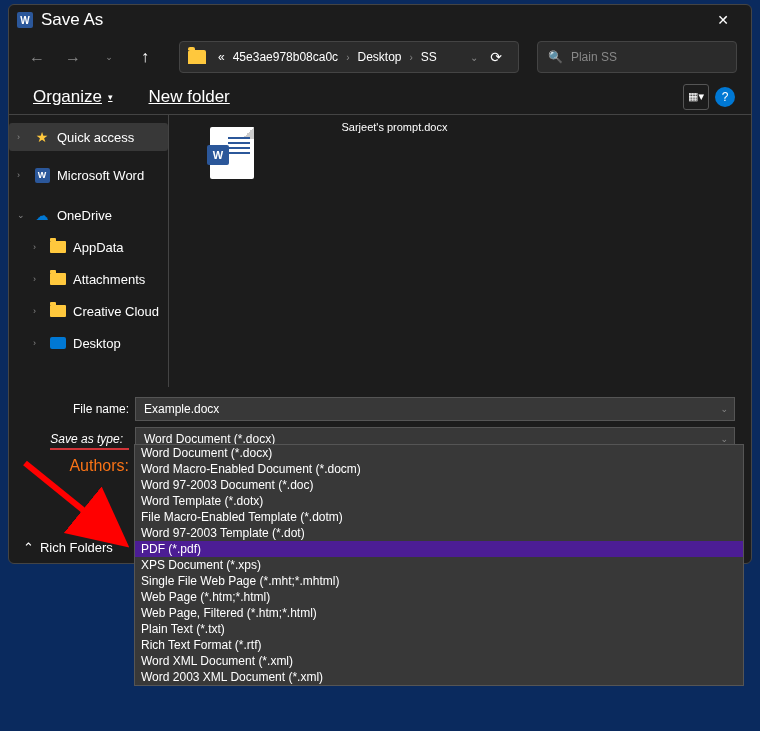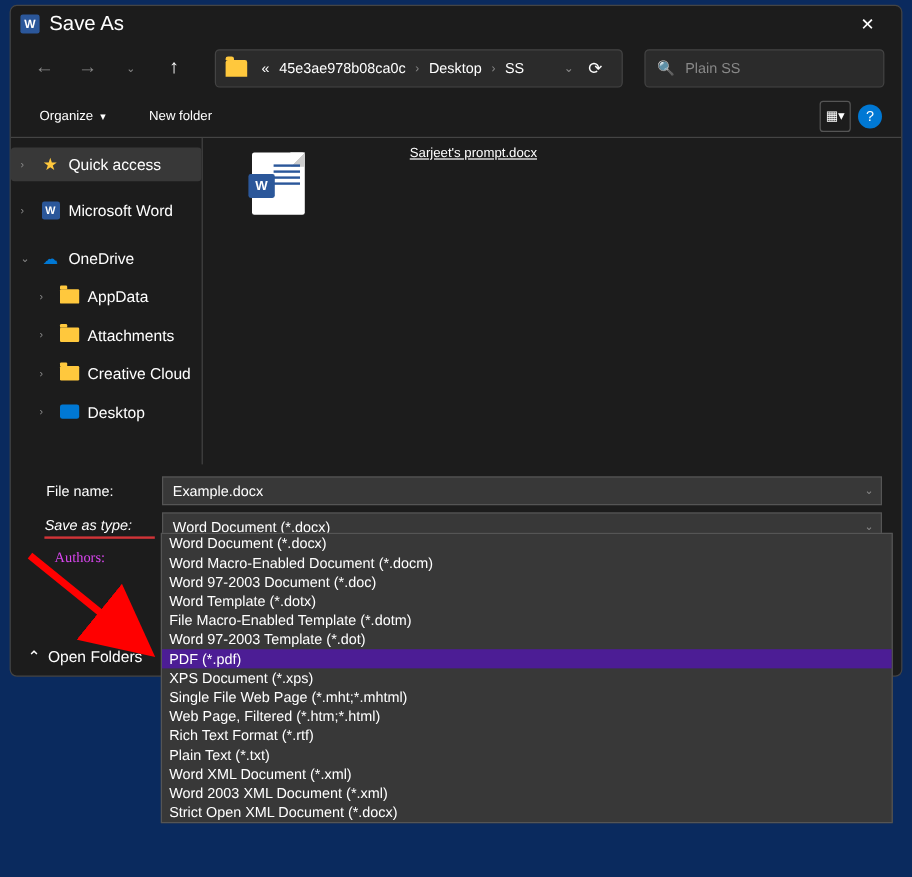--- a/index.html
+++ b/index.html
@@ -22,21 +22,21 @@
     .crumb { color: #fff; font-size: 12px; padding: 0 4px; }
     .chevron { color: #888; font-size: 10px; padding: 0 4px; }
     .addr-drop { margin-left: auto; color: #888; font-size: 10px; padding: 0 4px; }
     .refresh-btn { color: #fff; font-size: 14px; padding: 0 8px; }
     
     .search-box { width: 200px; height: 32px; background: #2b2b2b; border: 1px solid #444; border-radius: 4px; display: flex; align-items: center; padding: 0 10px; margin-left: 10px; }
     .search-ico { color: #888; font-size: 12px; margin-right: 8px; }
     .search-ph { color: #888; font-size: 12px; }
     
     .toolbar { height: 36px; display: flex; align-items: center; padding: 0 16px; border-bottom: 1px solid #444; }
-    .tb-btn { color: #fff; font-size: 11px; padding: 4px 8px; display: flex; align-items: center; gap: 4px; }
+    .tb-btn { color: #fff; font-size: 17px; padding: 4px 8px; display: flex; align-items: center; gap: 4px; text-decoration: underline; }
     .tb-drop::after { content: '▾'; font-size: 9px; margin-left: 2px; }
     .tb-spacer { flex: 1; }
     .view-btn { width: 26px; height: 26px; border: 1px solid #555; border-radius: 3px; display: flex; align-items: center; justify-content: center; color: #fff; font-size: 11px; margin-right: 6px; }
     .help-btn { width: 20px; height: 20px; background: #0078d4; border-radius: 50%; color: #fff; display: flex; align-items: center; justify-content: center; font-size: 12px; }
     
     .body-area { display: flex; height: 272px; }
     .sidebar { width: 160px; border-right: 1px solid #444; padding: 8px 0; overflow: hidden; }
     .tree-item { display: flex; align-items: center; height: 32px; padding: 0 8px; color: #fff; font-size: 13px; gap: 6px; }
     .tree-item .exp { width: 10px; color: #888; font-size: 9px; }
     .tree-item .ico { width: 18px; height: 16px; display: flex; align-items: center; justify-content: center; }
@@ -48,30 +48,30 @@
     .desktop-ico { width: 16px; height: 12px; background: #0078d4; border-radius: 2px; }
     .qa-pill { background: #383838; border-radius: 3px; height: 28px; }
     
     .content { flex: 1; padding: 12px 18px; }
     .file-item { display: inline-flex; flex-direction: column; align-items: center; width: 90px; }
     .file-icon { width: 44px; height: 52px; background: #fff; border-radius: 2px; position: relative; display: flex; align-items: center; justify-content: center; }
     .file-icon::before { content: ''; position: absolute; top: 0; right: 0; width: 12px; height: 12px; background: linear-gradient(135deg, #fff 50%, #ccc 50%); }
     .file-badge { position: absolute; left: -3px; top: 18px; width: 22px; height: 20px; background: #2b579a; color: #fff; display: flex; align-items: center; justify-content: center; font-size: 11px; font-weight: bold; border-radius: 2px; }
     .file-lines { position: absolute; right: 4px; top: 10px; width: 22px; }
     .file-lines div { height: 2px; background: #2b579a; margin-bottom: 3px; }
-    .file-label { color: #fff; font-size: 11px; margin-top: 6px; text-align: center; text-decoration: underline; }
+    .file-label { color: #fff; font-size: 11px; margin-top: 6px; text-align: center; }
     
     .fields { padding: 10px 16px 10px 8px; }
     .field-row { display: flex; align-items: center; margin-bottom: 6px; }
-    .field-label { width: 118px; text-align: center; color: #fff; font-size: 12px; padding-right: 19px; }
+    .field-label { width: 118px; text-align: right; color: #fff; font-size: 12px; padding-right: 6px; }
     .field-label.underline { border-bottom: 2px solid #d13438; padding-bottom: 2px; display: inline-block; }
     .label-wrap { width: 118px; text-align: right; padding-right: 6px; font-style: italic; }
     .field-input { flex: 1; height: 24px; background: #383838; border: 1px solid #555; color: #fff; font-size: 12px; padding: 0 8px; display: flex; align-items: center; position: relative; }
     .field-input .dd { position: absolute; right: 6px; color: #888; font-size: 9px; }
-    .authors-label { color: #d946ef; font-size: 12px; font-family: Liberation Serif, serif; }
+    .authors-label { color: #f97316; font-size: 16px; }
     
     .dropdown { position: absolute; left: 134px; top: 444px; width: 610px; background: #383838; border: 1px solid #555; z-index: 10; }
     .dd-option { height: 16px; color: #fff; font-size: 12px; padding: 0 6px; display: flex; align-items: center; }
     .dd-option.selected { background: #4c1d95; }
     
     .hide-folders { position: absolute; left: 14px; bottom: 8px; display: flex; align-items: center; color: #fff; font-size: 13px; gap: 6px; }
     
     .arrow-annotation { position: absolute; left: 20px; top: 458px; width: 110px; height: 90px; pointer-events: none; z-index: 20; }
   </style>
 </head>
@@ -195,40 +195,40 @@
         <span class="dd">⌄</span>
       </div>
     </div>
     <div class="field-row">
       <div class="field-label authors-label">Authors:</div>
     </div>
   </div>
 
   <div class="hide-folders">
     <span>⌃</span>
-    <span>Open Folders</span>
+    <span>Rich Folders</span>
   </div>
 </div>
 
 <div class="dropdown" id="savetype-dropdown">
     <div class="dd-option">Word Document (*.docx)</div>
     <div class="dd-option">Word Macro-Enabled Document (*.docm)</div>
     <div class="dd-option">Word 97-2003 Document (*.doc)</div>
     <div class="dd-option">Word Template (*.dotx)</div>
     <div class="dd-option">File Macro-Enabled Template (*.dotm)</div>
     <div class="dd-option">Word 97-2003 Template (*.dot)</div>
     <div class="dd-option selected">PDF (*.pdf)</div>
     <div class="dd-option">XPS Document (*.xps)</div>
     <div class="dd-option">Single File Web Page (*.mht;*.mhtml)</div>
+    <div class="dd-option">Web Page (*.htm;*.html)</div>
     <div class="dd-option">Web Page, Filtered (*.htm;*.html)</div>
+    <div class="dd-option">Plain Text (*.txt)</div>
     <div class="dd-option">Rich Text Format (*.rtf)</div>
-    <div class="dd-option">Plain Text (*.txt)</div>
     <div class="dd-option">Word XML Document (*.xml)</div>
     <div class="dd-option">Word 2003 XML Document (*.xml)</div>
-    <div class="dd-option">Strict Open XML Document (*.docx)</div>
   </div>
 
 <svg class="arrow-annotation" viewBox="0 0 110 90">
   <defs>
       <marker id="ah" markerWidth="10" markerHeight="10" refX="8" refY="5" orient="auto">
         <polygon points="0,0 10,5 0,10" fill="#ff0000"></polygon>
       </marker>
     </defs>
   <line x1="5" y1="5" x2="100" y2="82" stroke="#ff0000" stroke-width="6" marker-end="url(#ah)"></line>
 </svg>

